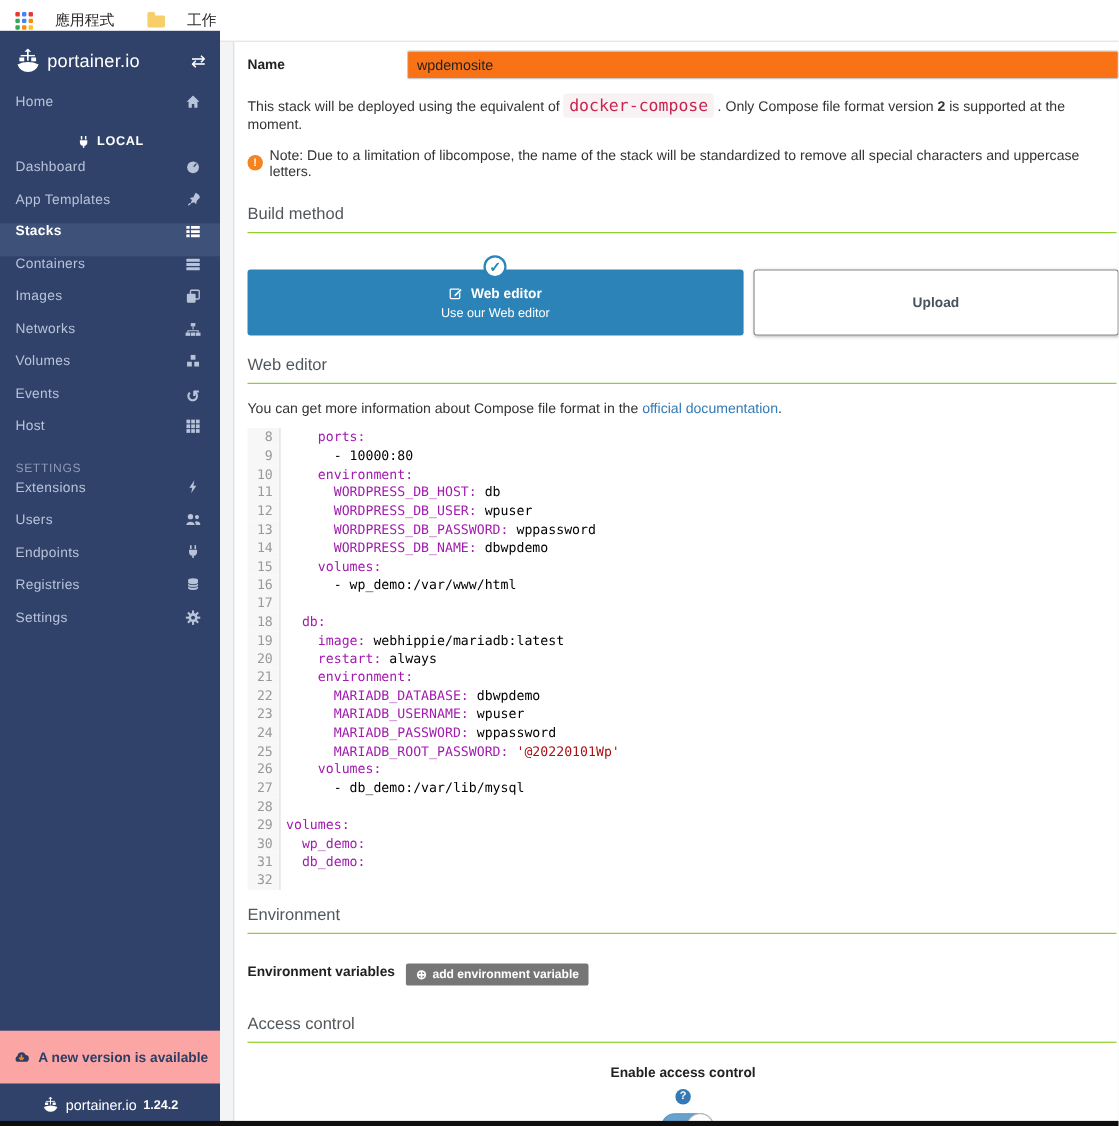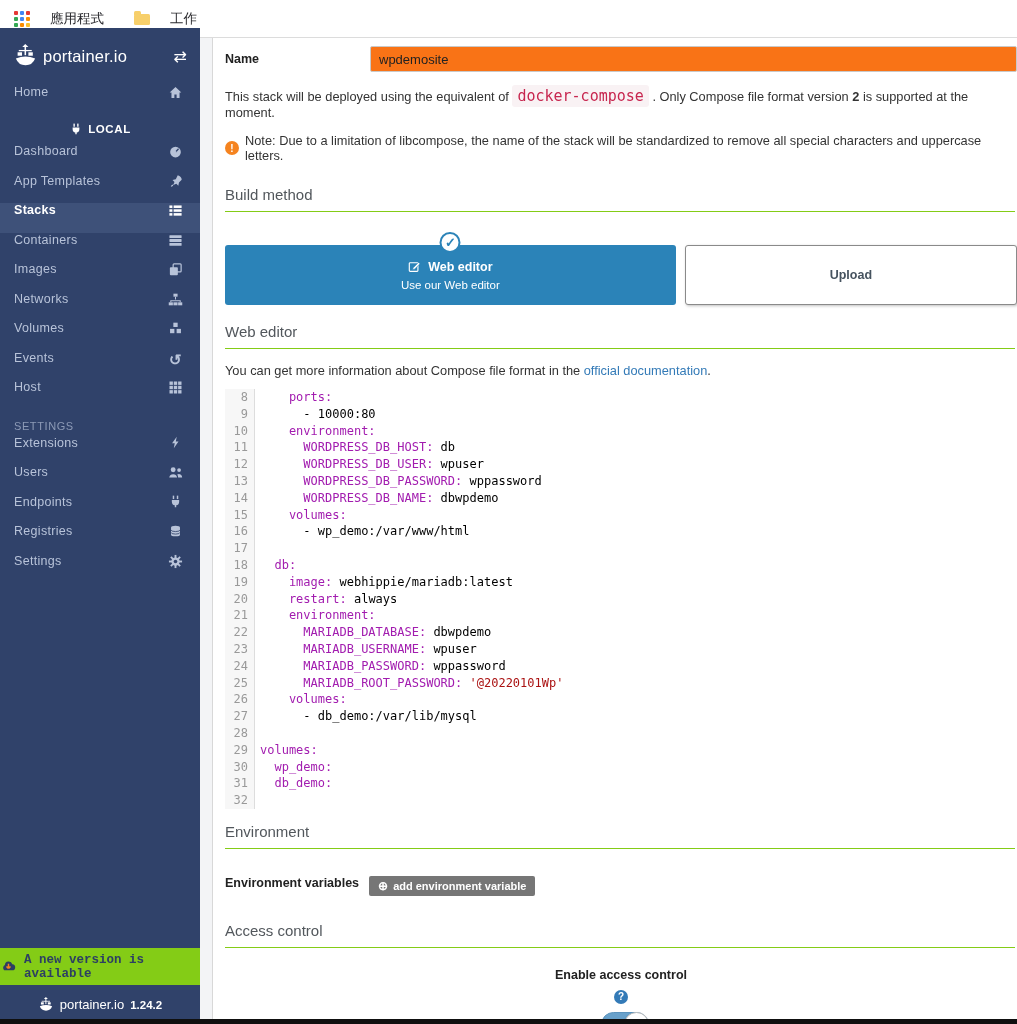--- a/index.html
+++ b/index.html
@@ -20,23 +20,23 @@
   .brand { height:57px; display:flex; align-items:center; padding:0 13px; color:#fff; }
   .brand-name { font-size:16.5px; margin-left:5px; letter-spacing:.2px; }
   .collapse { margin-left:auto; font-size:16px; color:#fff; cursor:pointer; line-height:1; }
   .s-item { height:29.5px; display:flex; align-items:flex-start; padding:0 15px 0 14px; font-size:12.5px; letter-spacing:.3px; cursor:pointer; }
   .s-item .s-label { flex:1; }
   .s-ico { width:19px; display:flex; justify-content:center; align-items:center; }
   .s-item.active { background:#3e5179; color:#fff; font-weight:bold; }
   .local { height:29.5px; display:flex; align-items:center; justify-content:center; gap:6px;
     color:#fff; font-weight:bold; font-size:11.5px; letter-spacing:.6px; cursor:pointer; }
   .sec-label { padding:10px 14px 4px; font-size:11px; letter-spacing:.6px; color:#8c9ab6; }
-  .update-banner { position:absolute; left:0; right:0; bottom:39px; height:37px; background:#84cc16;
+  .update-banner { position:absolute; left:0; right:0; bottom:39px; height:48px; background:#fca5a5;
     color:#2c3e63; display:flex; align-items:center; justify-content:center; gap:7px;
-    font-weight:bold; font-size:12.5px; cursor:pointer;font-family:Liberation Mono, monospace; }
+    font-weight:bold; font-size:12.5px; cursor:pointer; }
   .side-footer { position:absolute; left:0; right:0; bottom:0; height:39px; display:flex;
     align-items:center; justify-content:center; gap:6px; color:#fff; }
   .side-footer .fb { font-size:13px; }
   .side-footer .ver { font-size:11.5px; font-weight:bold; }
 
   
   .main { position:absolute; left:200px; top:38px; right:0; bottom:0; background:#f3f4f6; overflow:hidden; }
   .panel { margin-left:12px; min-height:100%; background:#fff; border-left:1px solid #d8d8d8; padding:6px 0 0 12px; }
 
   .name-row { display:flex; align-items:center; margin-top:2px; }

